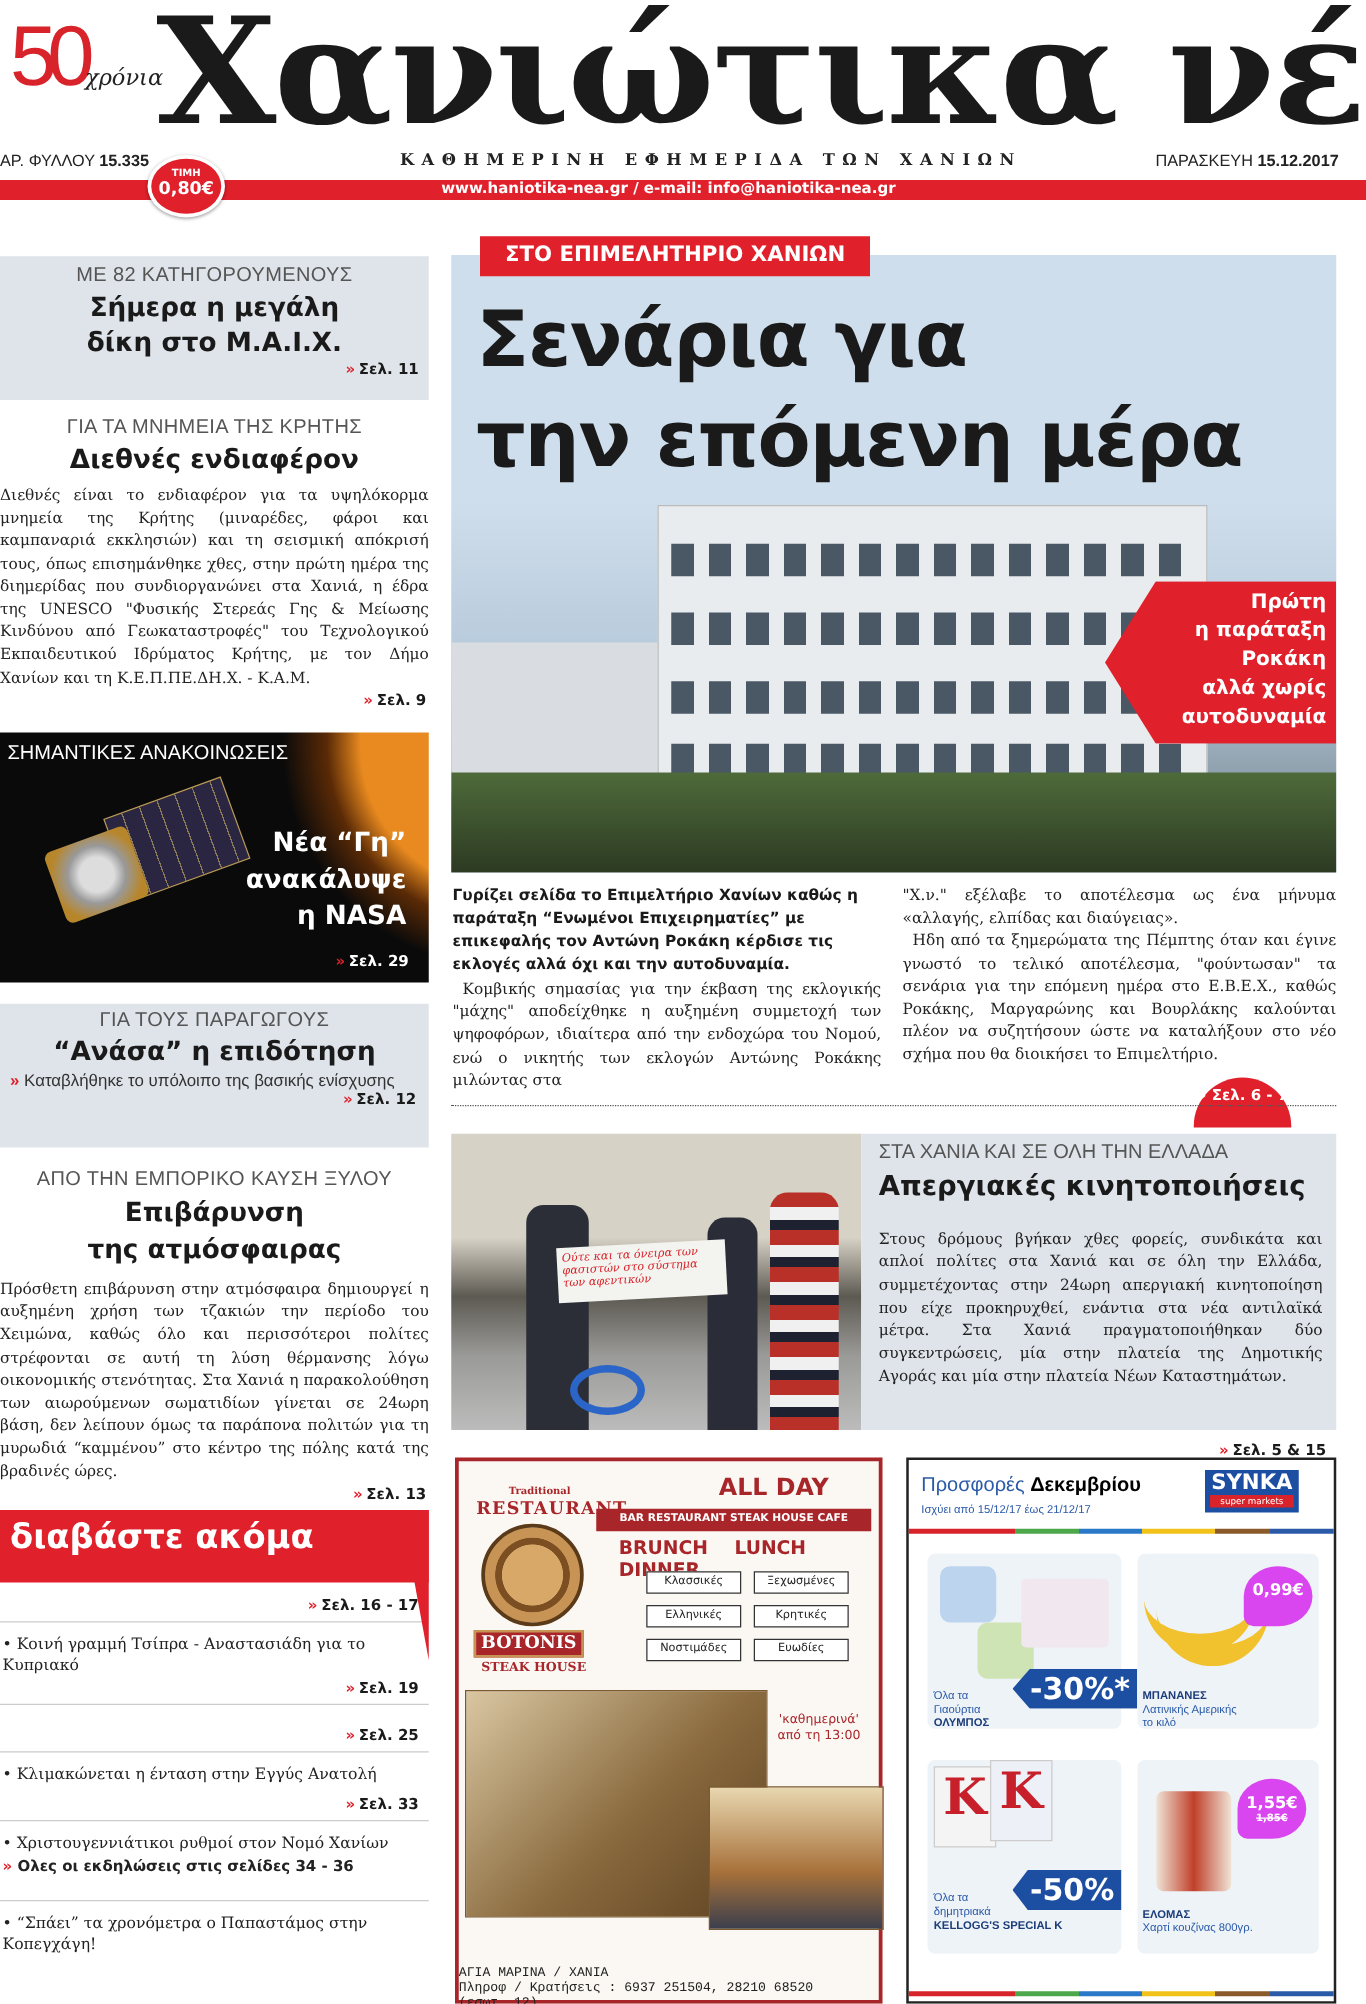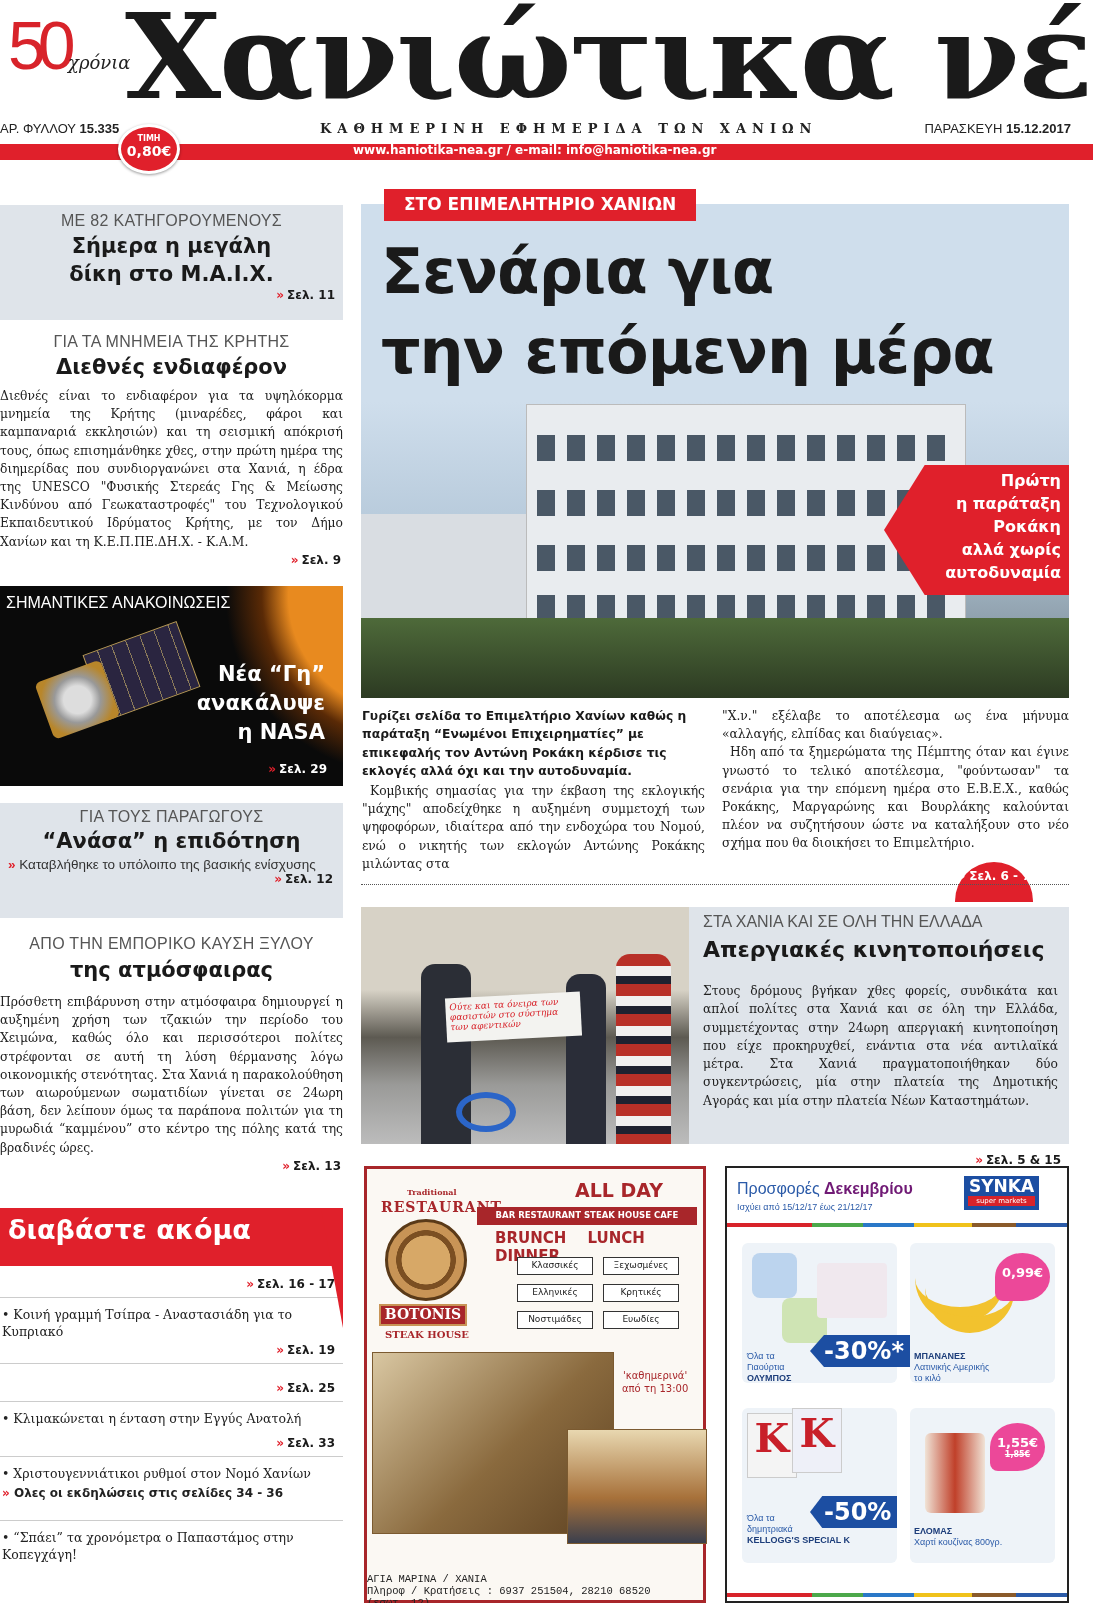--- a/index.html
+++ b/index.html
@@ -85,30 +85,30 @@
   .ad-ribbon { position:absolute; left:110px; top:38px; width:220px; height:18px; background:#a8262a; color:#fff; font-family:"DejaVu Sans",sans-serif; font-size:8.5px; font-weight:bold; text-align:center; padding-top:3px; }
   .ad-meals { position:absolute; left:128px; top:60px; font-family:"DejaVu Sans",sans-serif; font-size:15px; color:#a8262a; font-weight:bold; word-spacing:16px; }
   .ad-tag { position:absolute; width:76px; height:18px; background:#fff; border:1px solid #333; font-family:"DejaVu Sans",sans-serif; font-size:9px; text-align:center; padding-top:2px; }
   .ad-photo1 { position:absolute; left:5px; top:183px; width:242px; height:182px; background: linear-gradient(135deg,#d9c7a2,#8a6a3e 55%,#5e4222); border:1px solid #7b5a30; }
   .ad-photo2 { position:absolute; left:200px; top:260px; width:140px; height:115px; background: linear-gradient(#e8d7b0,#a7713a 60%,#3b3f4d); border:1px solid #7b5a30; }
   .ad-daily { position:absolute; left:255px; top:200px; font-family:"DejaVu Sans",sans-serif; font-size:10px; color:#a8262a; text-align:center; line-height:13px; }
   .ad-addr { position:absolute; left:0; right:12px; top:404px; text-align:left; font-family:Liberation Mono, monospace; font-size:10.5px; line-height:12px; color:#222; }
 
   #ad-synka { left:725px; top:1166px; width:344px; height:437px; background:#fff; border:2px solid #222; }
   .syn-title { position:absolute; left:10px; top:12px; font-family:"Liberation Sans",sans-serif; font-size:16px; color:#2a5aa8; }
-  .syn-title b { color:#701a75; }
+  .syn-title b { color:#000000; }
   .syn-valid { position:absolute; left:10px; top:34px; font-family:"Liberation Sans",sans-serif; font-size:9px; color:#2a5aa8; }
   .syn-logo { position:absolute; right:28px; top:8px; width:75px; height:34px; background:#1c4ea2; color:#fff; font-family:"DejaVu Sans",sans-serif; font-weight:bold; font-size:17px; text-align:center; }
   .syn-logo .sm { display:block; background:#d8232a; font-size:7px; font-weight:normal; height:10px; line-height:10px; margin: 0 4px; }
   .syn-stripe { position:absolute; left:0; right:0; height:4px; background: linear-gradient(90deg,#d8232a 0 25%,#4ca84a 25% 40%,#2a78c8 40% 55%,#f0c21a 55% 72%,#8a5a2a 72% 85%,#2a5aa8 85%); }
   .syn-prod { position:absolute; background:#eef3f8; border-radius:6px; }
   .syn-lbl { position:absolute; font-family:"Liberation Sans",sans-serif; font-size:9px; color:#2a5aa8; line-height:11px; }
   .syn-lbl b { color:#1c3d7a; }
   .syn-disc { position:absolute; background:#1c4ea2; color:#fff; font-family:"DejaVu Sans",sans-serif; font-weight:bold; font-size:24px; padding:2px 6px 2px 14px; clip-path: polygon(14% 0,100% 0,100% 100%,14% 100%,0 50%); }
-  .syn-price { position:absolute; width:55px; height:48px; background:#ec4899; color:#fff; border-radius:50% 50% 50% 8px; font-family:"DejaVu Sans",sans-serif; font-weight:bold; font-size:13px; text-align:center; padding-top:12px; }
+  .syn-price { position:absolute; width:55px; height:48px; background:#d946ef; color:#fff; border-radius:50% 50% 50% 8px; font-family:"DejaVu Sans",sans-serif; font-weight:bold; font-size:13px; text-align:center; padding-top:12px; }
   .banana { position:absolute; border-radius: 0 0 60px 60px; border-bottom: 16px solid #f2c22e; }
 </style>
 </head>
 <body>
 
 <div class="abs logo50">
   <span class="num">50</span>
   <span class="xr">χρόνια</span>
 </div>
 <div class="abs masthead-title">Χανιώτικα νέα</div>
@@ -159,20 +159,21 @@
 <div id="s4" class="abs box-grey">
   <div class="kicker" style="margin-top:5px">ΓΙΑ ΤΟΥΣ ΠΑΡΑΓΩΓΟΥΣ</div>
   <div class="head" style="font-size:21px;margin-top:3px">“Ανάσα” η επιδότηση</div>
   <div style="font-family:'Liberation Sans',sans-serif;font-size:13.5px;margin:4px 0 0 8px;color:#333"><span class="ch" style="color:#e0202b;font-weight:bold">»</span> <span>Καταβλήθηκε το υπόλοιπο της βασικής ενίσχυσης</span></div>
   <div class="ref" style="margin-right:10px"><span class="ch">»</span><span>Σελ. 12</span></div>
 </div>
 
 <div id="s5" class="abs">
   <div class="kicker">ΑΠΟ ΤΗΝ ΕΜΠΟΡΙΚΟ ΚΑΥΣΗ ΞΥΛΟΥ</div>
   <div class="head" style="font-size:21px;line-height:29px;margin:3px 0 8px">
+    <div>Επιβάρυνση</div>
     <div>της ατμόσφαιρας</div>
   </div>
   <div class="body-txt">Πρόσθετη επιβάρυνση στην ατμόσφαιρα δημιουργεί η αυξημένη χρήση των τζακιών την περίοδο του Χειμώνα, καθώς όλο και περισσότεροι πολίτες στρέφονται σε αυτή τη λύση θέρμανσης λόγω οικονομικής στενότητας. Στα Χανιά η παρακολούθηση των αιωρούμενων σωματιδίων γίνεται σε 24ωρη βάση, δεν λείπουν όμως τα παράπονα πολιτών για τη μυρωδιά “καμμένου” στο κέντρο της πόλης κατά της βραδινές ώρες.</div>
   <div class="ref" style="margin-right:2px;margin-top:2px"><span class="ch">»</span><span>Σελ. 13</span></div>
 </div>
 
 <div id="more" class="abs">
   <div class="more-band">
     <span class="t">διαβάστε ακόμα</span>
     <div style="position:absolute;right:0;top:0;width:0;height:0;border-right:22px solid #e0202b;border-bottom:120px solid transparent"></div>

